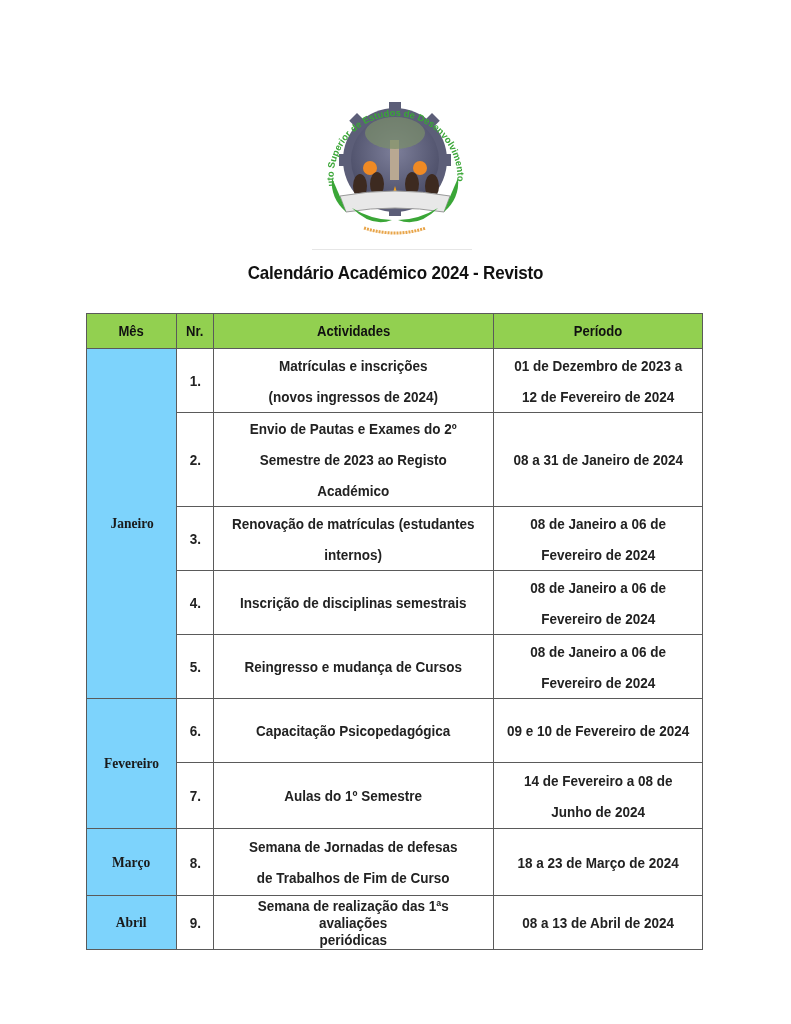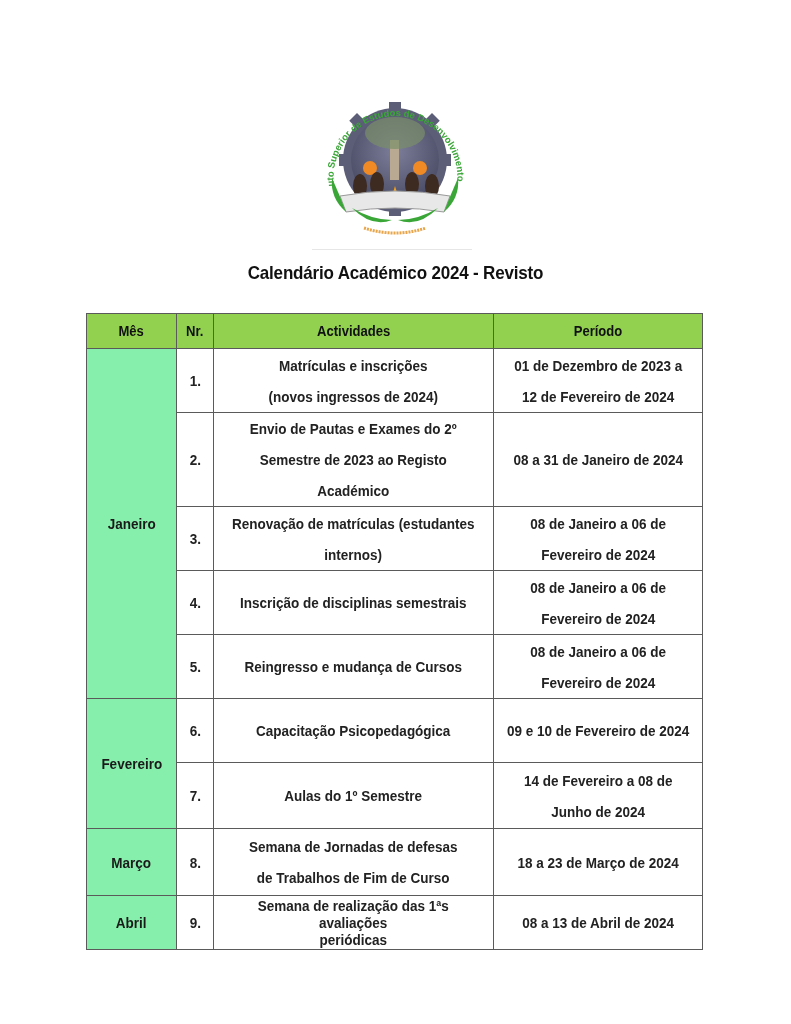--- a/index.html
+++ b/index.html
@@ -4,21 +4,21 @@
 <style>
   html,body{margin:0;padding:0;background:#ffffff;}
   body{width:791px;height:1024px;position:relative;font-family:"Liberation Sans",sans-serif;color:#1a1a1a;overflow:hidden;}
   .logo{position:absolute;left:312px;top:78px;width:165px;height:170px;}
   .logo-line{position:absolute;left:312px;top:249px;width:160px;height:1px;background:#e6e6e6;}
   .title{position:absolute;left:0;width:791px;top:262px;text-align:center;font-weight:bold;font-size:18.5px;letter-spacing:-0.2px;color:#111;transform:scaleX(0.92);}
   table{position:absolute;left:86px;top:313px;width:617px;border-collapse:collapse;table-layout:fixed;}
   th,td{border:1px solid #5a5a5a;text-align:center;vertical-align:middle;padding:0;}
   th{background:#92d050;font-weight:bold;font-size:14.5px;height:34px;color:#111;}
   td{font-size:15px;line-height:31px;color:#222;font-weight:bold;}
-  td.month{background:#86efac;font-weight:bold;color:#1a1a1a;font-size:15px;}
+  td.month{background:#7dd3fc;font-weight:bold;color:#1a1a1a;font-size:15px;font-family:Liberation Serif, serif;}
   td.nr{text-align:left;padding-left:12px;}
   .txt{display:inline-block;transform:scaleX(0.9);white-space:nowrap;}
   .wrap{display:block;white-space:pre-line;}
   .tight{line-height:17px;}
   .col1{width:90px;} .col2{width:37px;} .col3{width:279px;} .col4{width:209px;}
 </style>
 </head>
 <body>
 
 <svg class="logo" viewBox="0 0 165 170">

